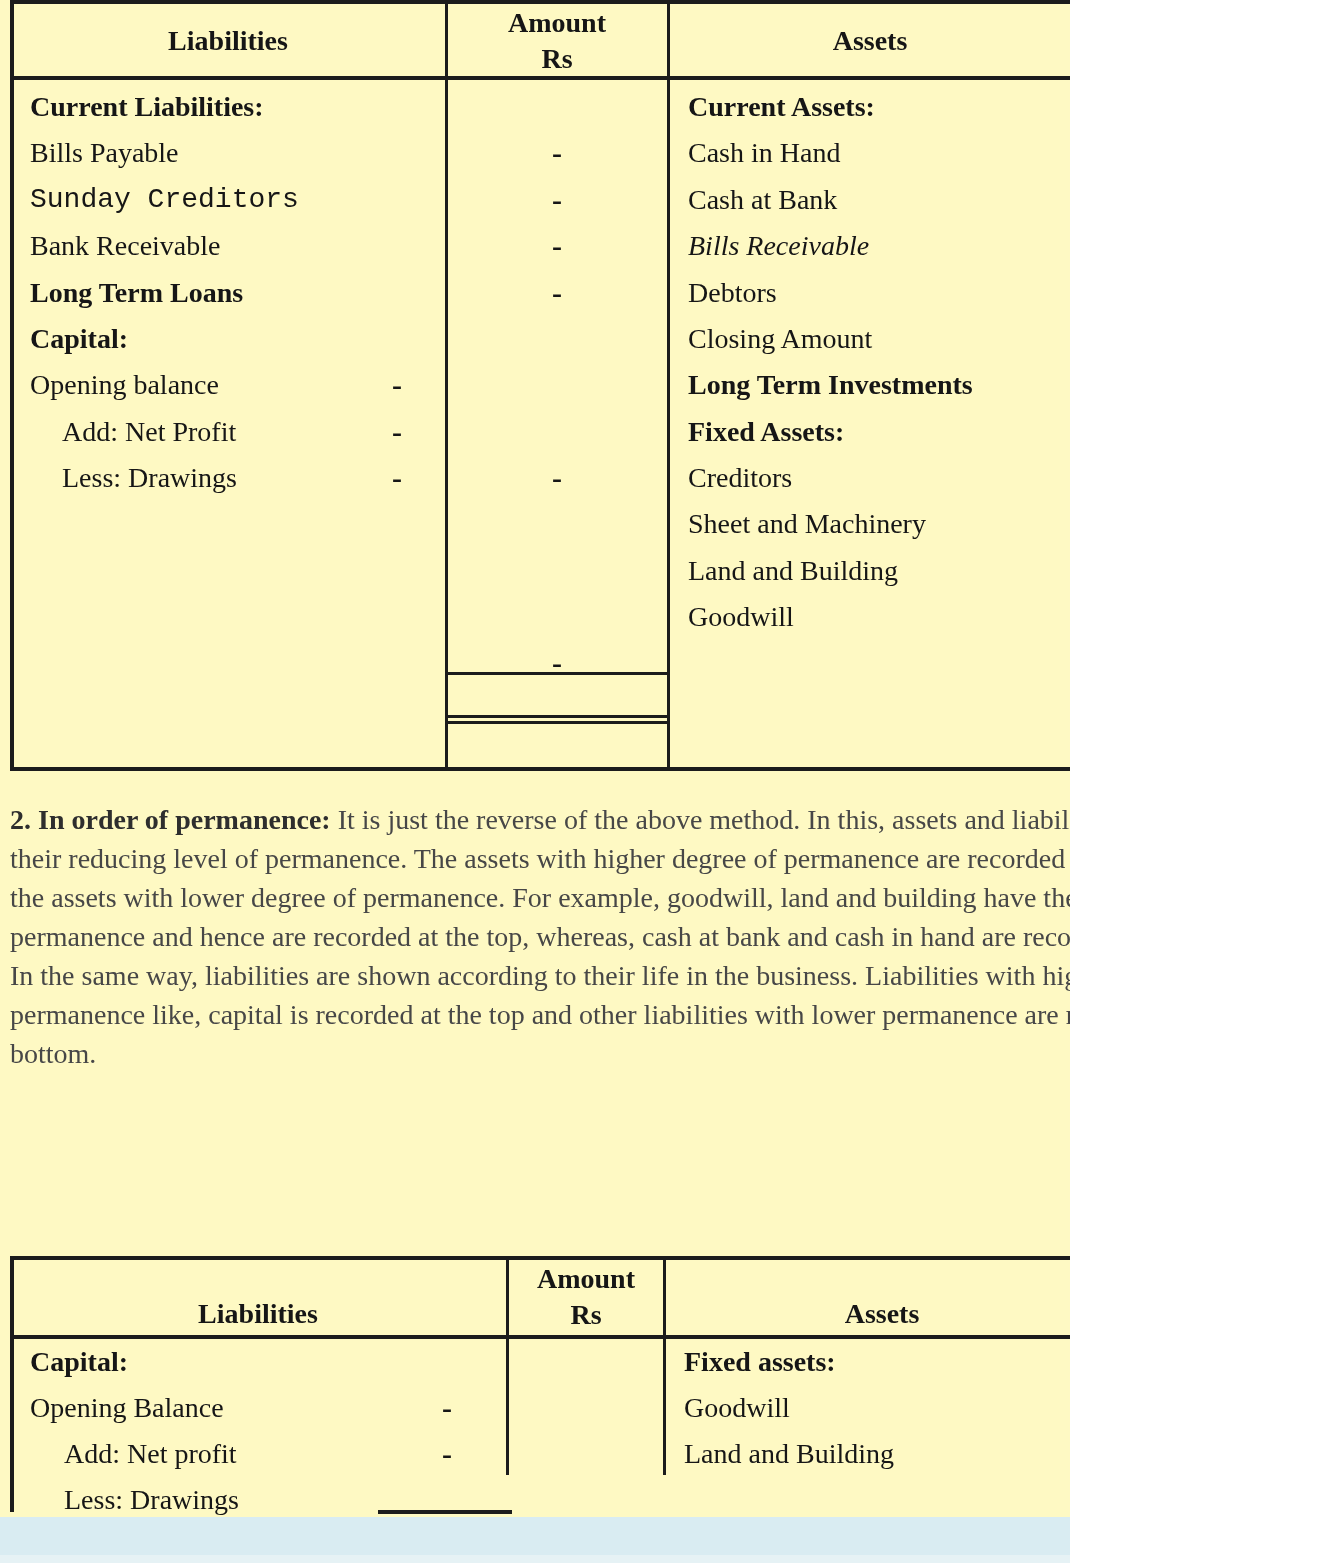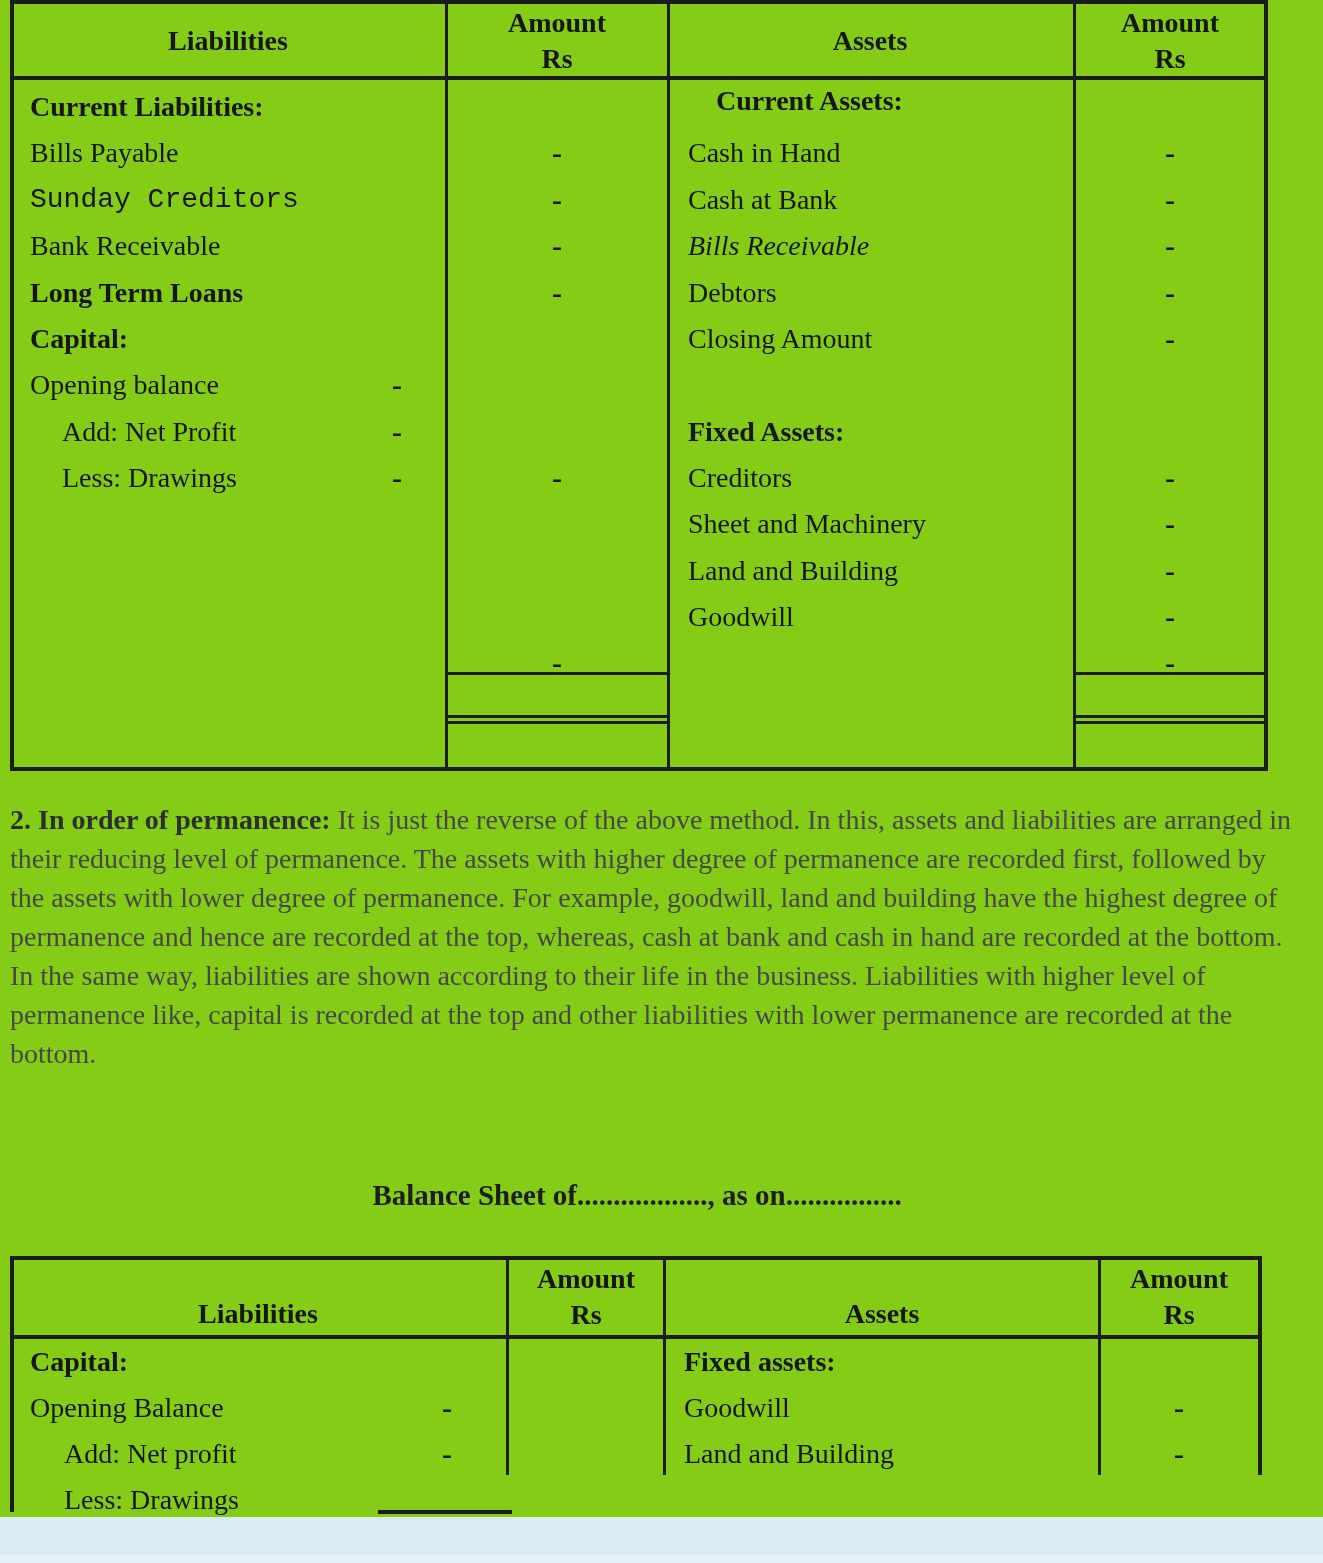--- a/index.html
+++ b/index.html
@@ -1,17 +1,17 @@
 <!DOCTYPE html>
 <html><head>
 <meta charset="utf-8">
 <style>
   html,body{margin:0;padding:0;background:#ffffff;}
   .page{
-    position:relative;width:1323px;height:1563px;background:#84cc16;
+    position:relative;width:1070px;height:1563px;background:#fef9c3;
     font-family:"Liberation Serif","DejaVu Serif",serif;color:#161616;overflow:hidden;
   }
   .hline,.vline{position:absolute;background:#1c1c1c;}
   .txt{position:absolute;font-size:28px;line-height:34px;white-space:nowrap;}
   .b{font-weight:bold;}
   .it{}
   .ctr{transform:translateX(-50%);}
   .dash{transform:translateX(-50%);font-weight:bold;font-size:30px;}
   .para{
     position:absolute;left:10px;top:800px;width:1296px;
@@ -65,46 +65,46 @@
   <div class="txt dash" style="left:397px;top:415px;">-</div>
   <div class="txt dash" style="left:397px;top:461px;">-</div>
 
   <div class="txt dash" style="left:557px;top:136px;">-</div>
   <div class="txt dash" style="left:557px;top:183px;">-</div>
   <div class="txt dash" style="left:557px;top:229px;">-</div>
   <div class="txt dash" style="left:557px;top:276px;">-</div>
   <div class="txt dash" style="left:557px;top:461px;">-</div>
   <div class="txt dash" style="left:557px;top:646px;">-</div>
 
-  <div class="txt b" style="left:688px;top:84px;margin-left:28px;">Current Assets:</div>
+  <div class="txt b" style="left:688px;top:90px;">Current Assets:</div>
   <div class="txt" style="left:688px;top:136px;">Cash in Hand</div>
   <div class="txt" style="left:688px;top:183px;">Cash at Bank</div>
   <div class="txt" style="left:688px;top:229px;font-style:italic;">Bills Receivable</div>
   <div class="txt" style="left:688px;top:276px;">Debtors</div>
   <div class="txt" style="left:688px;top:322px;">Closing Amount</div>
+  <div class="txt b" style="left:688px;top:368px;">Long Term Investments</div>
   <div class="txt b" style="left:688px;top:415px;">Fixed Assets:</div>
   <div class="txt" style="left:688px;top:461px;">Creditors</div>
   <div class="txt" style="left:688px;top:507px;">Sheet and Machinery</div>
   <div class="txt" style="left:688px;top:554px;">Land and Building</div>
   <div class="txt" style="left:688px;top:600px;">Goodwill</div>
 
   <div class="txt dash" style="left:1170px;top:136px;">-</div>
   <div class="txt dash" style="left:1170px;top:183px;">-</div>
   <div class="txt dash" style="left:1170px;top:229px;">-</div>
   <div class="txt dash" style="left:1170px;top:276px;">-</div>
   <div class="txt dash" style="left:1170px;top:322px;">-</div>
   <div class="txt dash" style="left:1170px;top:461px;">-</div>
   <div class="txt dash" style="left:1170px;top:507px;">-</div>
   <div class="txt dash" style="left:1170px;top:554px;">-</div>
   <div class="txt dash" style="left:1170px;top:600px;">-</div>
   <div class="txt dash" style="left:1170px;top:646px;">-</div>
 
   <div class="para"><span class="lead">2. In order of permanence:</span><span> It is just the reverse of the above method. In this, assets and liabilities are arranged in their reducing level of permanence. The assets with higher degree of permanence are recorded first, followed by the assets with lower degree of permanence. For example, goodwill, land and building have the highest degree of permanence and hence are recorded at the top, whereas, cash at bank and cash in hand are recorded at the bottom. In the same way, liabilities are shown according to their life in the business. Liabilities with higher level of permanence like, capital is recorded at the top and other liabilities with lower permanence are recorded at the bottom.</span></div>
 
-  <div class="heading">Balance Sheet of.................., as on................</div>
 
   <div class="hline" style="left:10px;top:1256px;width:1252px;height:4px;"></div>
   <div class="hline" style="left:10px;top:1335px;width:1252px;height:4px;"></div>
   <div class="vline" style="left:10px;top:1256px;width:4px;height:256px;"></div>
   <div class="vline" style="left:506px;top:1256px;width:3px;height:219px;"></div>
   <div class="vline" style="left:663px;top:1256px;width:3px;height:219px;"></div>
   <div class="vline" style="left:1098px;top:1256px;width:3px;height:219px;"></div>
   <div class="vline" style="left:1258px;top:1256px;width:4px;height:219px;"></div>
   <div class="hline" style="left:378px;top:1510px;width:134px;height:4px;"></div>
 

